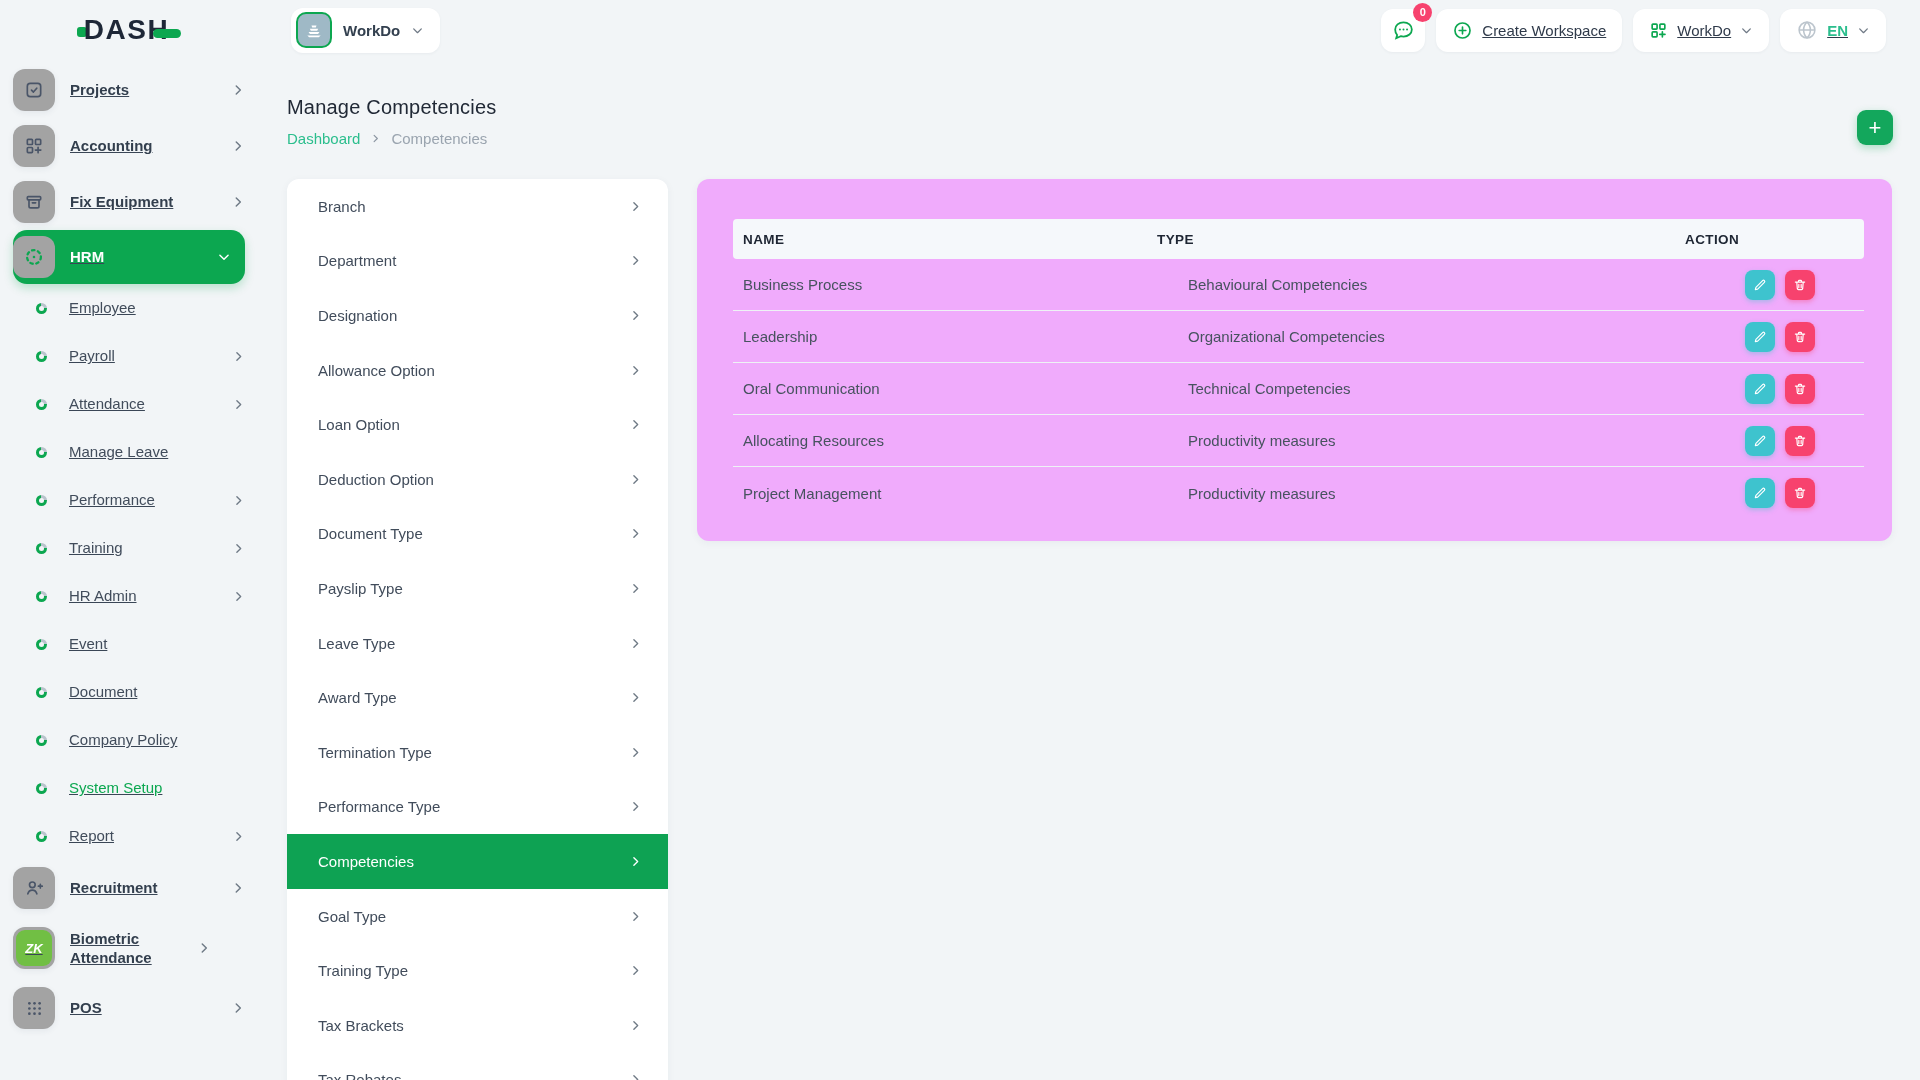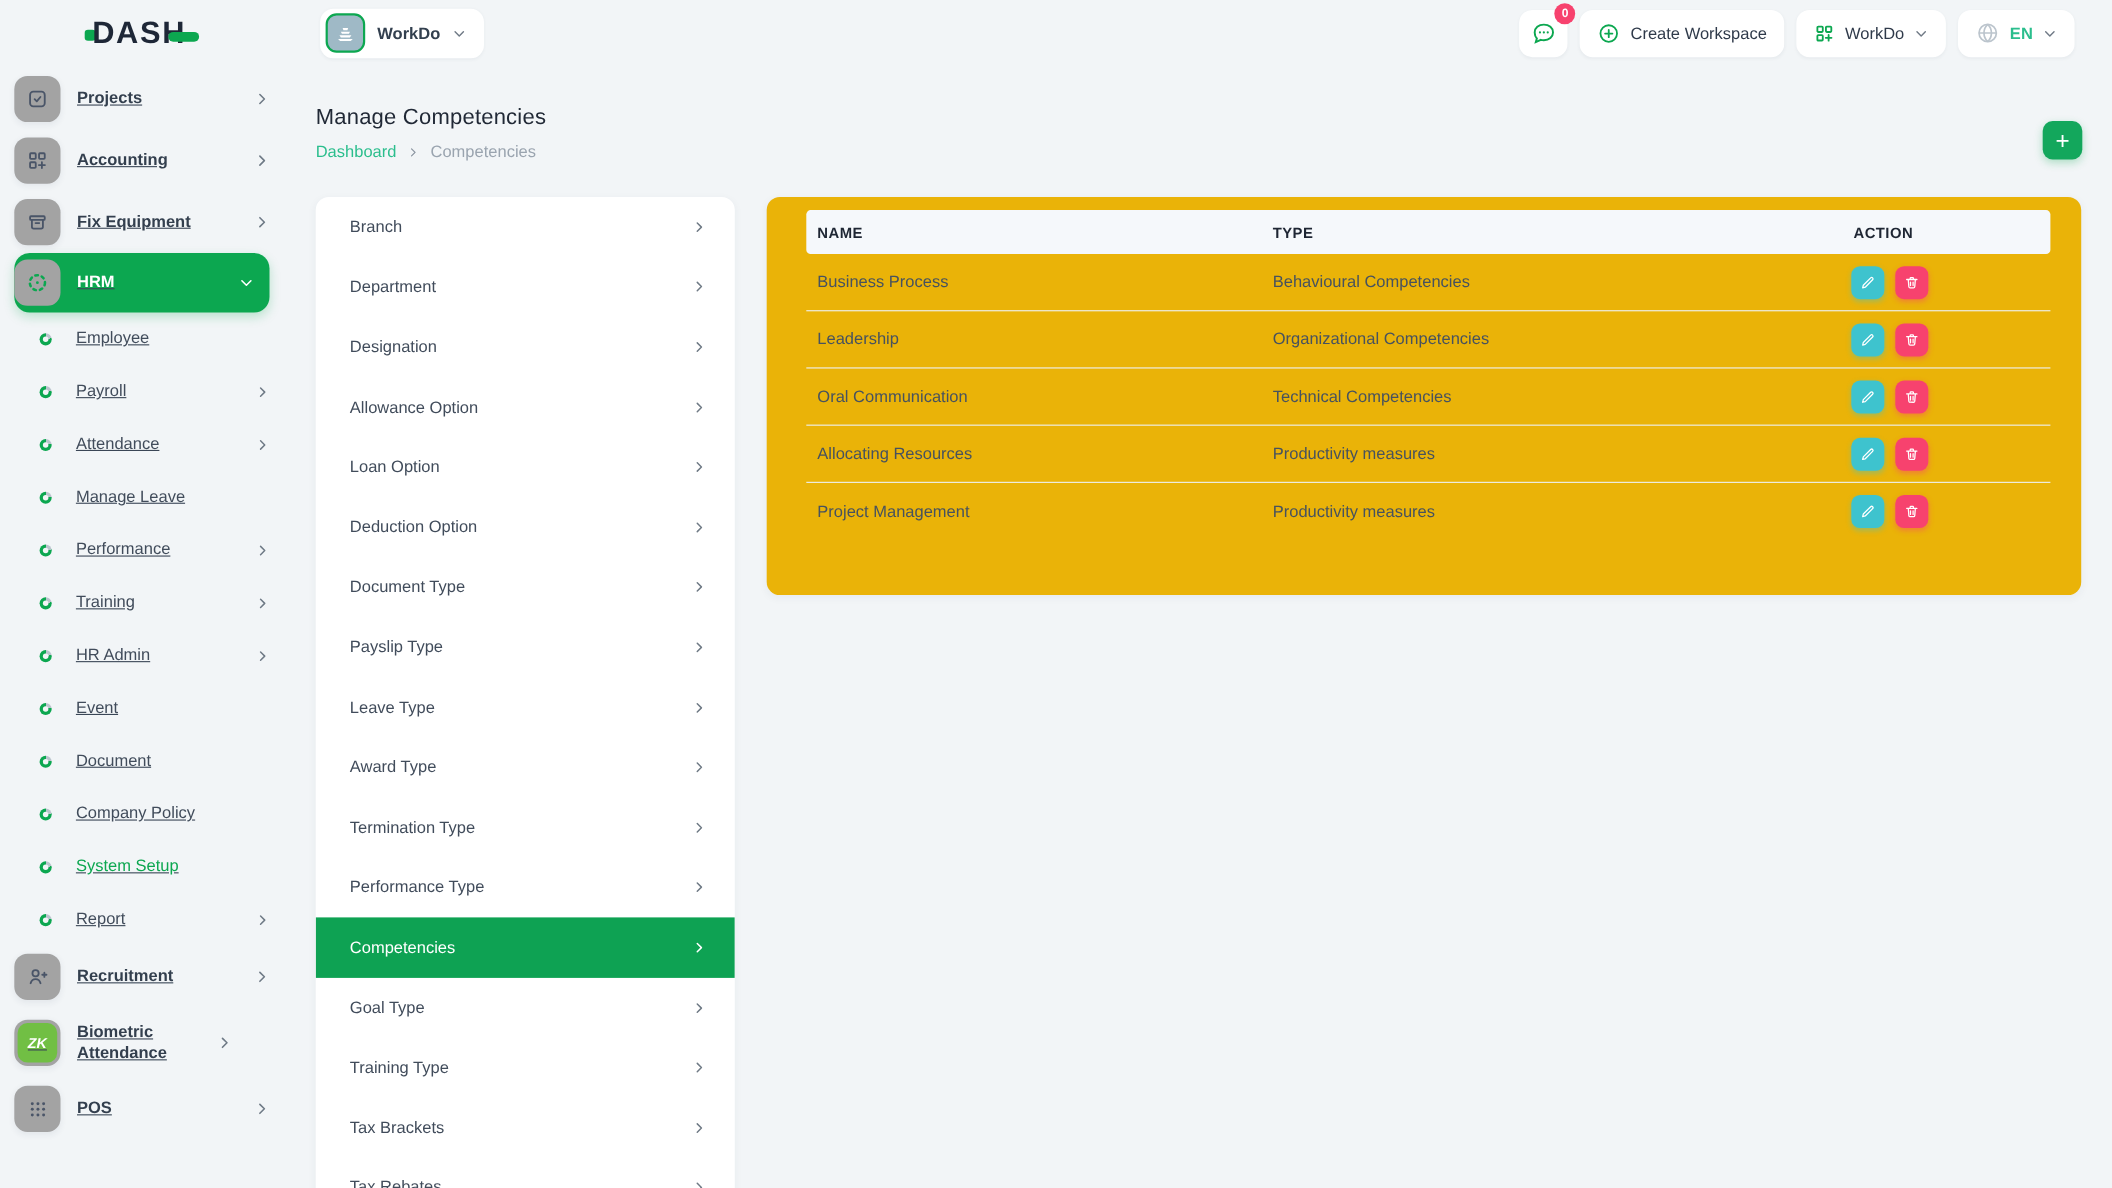--- a/index.html
+++ b/index.html
@@ -21,21 +21,21 @@
   .logo-bar { width:28px; height:9px; border-radius:5px; background:#0ca750; margin-left:-16px; margin-top:6px; }
 
   .pill { background:#fff; border-radius:12px; box-shadow:0 1px 3px rgba(30,50,70,.05); display:flex; align-items:center; cursor:pointer; }
   .ws-select { margin-left:33px; height:45px; padding:0 16px 0 5px; gap:11px; }
   .ws-avatar { width:36px; height:36px; border-radius:10px; background:#9fb9c6; border:2px solid #0ca750; display:flex; align-items:center; justify-content:center; }
   .ws-name { font-size:15px; font-weight:600; color:#33404f; }
 
   .header-right { margin-left:auto; margin-right:34px; display:flex; align-items:center; gap:11px; }
   .icon-btn { width:44px; height:43px; border-radius:12px; justify-content:center; position:relative; }
   .badge { position:absolute; top:-6px; right:-7px; min-width:19px; height:19px; border-radius:10px; background:#f7426e; color:#fff; font-size:11px; font-weight:700; display:flex; align-items:center; justify-content:center; padding:0 5px; }
-  .hbtn { height:43px; padding:0 16px; gap:9px; font-size:15px; font-weight:500; color:#2f3a4a; }
+  .hbtn { height:43px; padding:0 16px; gap:9px; font-size:15px; font-weight:500; color:#2f3a4a;text-decoration:underline; }
   .lang-code { color:#2bbe8d; font-weight:600; }
 
   
   .sidebar { position:absolute; top:62px; left:13px; width:232px; display:flex; flex-direction:column;text-decoration:underline; }
   .nav-top { height:56px; display:flex; align-items:center; gap:15px; cursor:pointer; }
   .icon-box { width:42px; height:42px; background:#a3a3a3; border-radius:12px; box-shadow:0 2px 6px rgba(40,60,80,.07); display:flex; align-items:center; justify-content:center; flex:none; }
   .nav-label { flex:1; font-size:15px; font-weight:600; color:#333f4e; line-height:1.3; }
   .nav-top.active { background:#0ca750; border-radius:14px; height:54px; padding-right:14px; box-shadow:0 4px 10px rgba(12,167,80,.25); }
   .nav-top.active .icon-box { box-shadow:none; }
   .nav-top.active .nav-label { color:#fff; }
@@ -56,24 +56,24 @@
   .bc-sep { color:#8b95a1; font-size:13px; }
   .bc-current { color:#9aa4af; }
   .add-btn { position:absolute; left:1857px; top:110px; width:36px; height:35px; border-radius:9px; background:#13a75c; color:#fff; font-size:22px; font-weight:400; display:flex; align-items:center; justify-content:center; cursor:pointer; box-shadow:0 3px 8px rgba(12,167,80,.3); border:none; }
 
   
   .setup-card { position:absolute; left:287px; top:179px; width:381px; height:974px; background:#fff; border-radius:12px; box-shadow:0 2px 8px rgba(40,60,80,.05); overflow:hidden; }
   .setup-item { height:54.6px; display:flex; align-items:center; justify-content:space-between; padding:0 26px 0 31px; font-size:15px; color:#414c5b; cursor:pointer; }
   .setup-item.active { background:#0ea253; color:#fff; }
 
   
-  .table-card { position:absolute; left:697px; top:179px; width:1195px; height:362px; background:#eab308; border-radius:12px; box-shadow:0 2px 8px rgba(40,60,80,.05); padding:12px 28px 0 36px; }
+  .table-card { position:absolute; left:697px; top:179px; width:1195px; height:362px; background:#f0abfc; border-radius:12px; box-shadow:0 2px 8px rgba(40,60,80,.05); padding:40px 28px 0 36px; }
   .thead { display:grid; grid-template-columns:414px 528px 1fr; background:#f5f8fb; border-radius:4px; height:40px; align-items:center; }
   .th { font-size:13.5px; font-weight:700; color:#1e2633; letter-spacing:.4px; padding-left:10px; }
-  .trow { display:grid; grid-template-columns:414px 528px 1fr; height:52px; align-items:center; border-bottom:1px solid #eef2f5; }
+  .trow { display:grid; grid-template-columns:414px 528px 1fr; height:52px; align-items:center; border-bottom:1px solid #eef2f5;gap:31px; }
   .trow:last-child { border-bottom:none; }
   .td { font-size:15px; color:#47525f; padding-left:10px; }
   .td-actions { display:flex; gap:10px; padding-left:8px; }
   .act-btn { width:30px; height:30px; border-radius:8px; border:none; display:flex; align-items:center; justify-content:center; cursor:pointer; }
   .act-edit { background:#3ec3ce; box-shadow:0 2px 5px rgba(62,195,206,.4); }
   .act-del { background:#f7426e; box-shadow:0 2px 5px rgba(247,66,110,.4); }
 </style>
 </head>
 <body>
 

